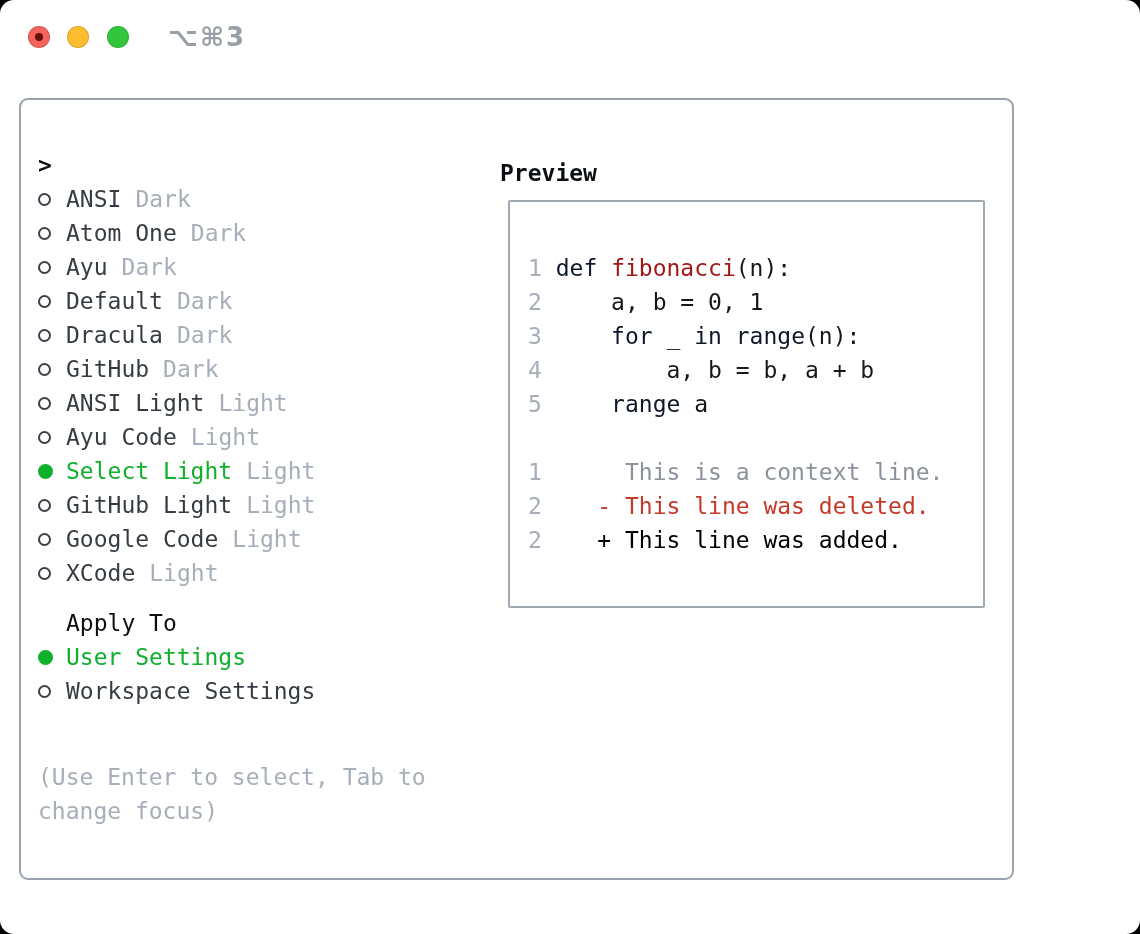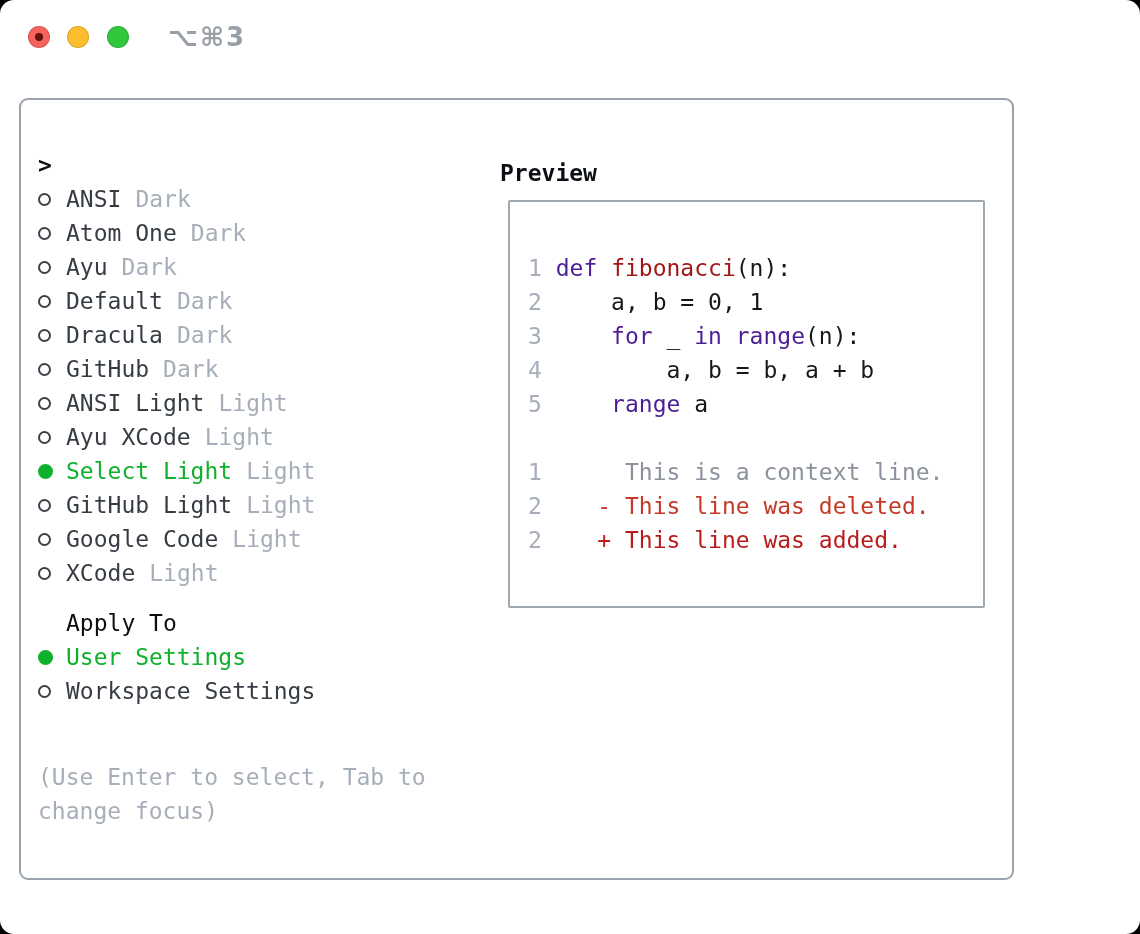--- a/index.html
+++ b/index.html
@@ -48,25 +48,25 @@
     position:absolute; left:479px; top:48px; height:34px; line-height:34px;
     font-size:23px; font-weight:700; color:#0b0e13; white-space:pre;margin-top:8px;
   }
   .preview-box {
     position:absolute; left:487px; top:100px; width:477px; height:408px;
     border:2px solid #a0a8b2; border-radius:2px; background:#fff;
   }
   .code { position:absolute; left:18px; top:49px; }
   .pline { height:34px; line-height:34px; font-size:23px; white-space:pre; color:#15171a; }
   .lnum   { color:#a6aeb9; }
-  .tok-kw  { color:#4c1d95; }
+  .tok-kw  { color:#0f172a; }
   .tok-fn  { color:#a31616; }
   .tok-ctx { color:#8b929b; }
   .tok-del { color:#c53928;margin-top:21px; }
-  .tok-add { color:#b91c1c;text-align:center; }
+  .tok-add { color:#000000;text-align:center; }
 </style>
 </head>
 <body>
 
 <div class="window">
 
   <div class="titlebar">
     <div class="light red"></div>
     <div class="light yellow"></div>
     <div class="light green"></div>
@@ -80,21 +80,21 @@
         <div class="row">
           <span class="marker"><span class="caret">&gt;</span></span>
         </div>
       <div class="row"><span class="marker"><span class="dot"></span></span><span class="tname">ANSI</span><span class="variant">Dark</span></div>
           <div class="row"><span class="marker"><span class="dot"></span></span><span class="tname">Atom One</span><span class="variant">Dark</span></div>
           <div class="row"><span class="marker"><span class="dot"></span></span><span class="tname">Ayu</span><span class="variant">Dark</span></div>
           <div class="row"><span class="marker"><span class="dot"></span></span><span class="tname">Default</span><span class="variant">Dark</span></div>
           <div class="row"><span class="marker"><span class="dot"></span></span><span class="tname">Dracula</span><span class="variant">Dark</span></div>
           <div class="row"><span class="marker"><span class="dot"></span></span><span class="tname">GitHub</span><span class="variant">Dark</span></div>
           <div class="row"><span class="marker"><span class="dot"></span></span><span class="tname">ANSI Light</span><span class="variant">Light</span></div>
-          <div class="row"><span class="marker"><span class="dot"></span></span><span class="tname">Ayu XCode</span><span class="variant">Light</span></div>
+          <div class="row"><span class="marker"><span class="dot"></span></span><span class="tname">Ayu Code</span><span class="variant">Light</span></div>
           <div class="row"><span class="marker"><span class="dot selected"></span></span><span class="tname sel">Select Light</span><span class="variant">Light</span></div>
           <div class="row"><span class="marker"><span class="dot"></span></span><span class="tname">GitHub Light</span><span class="variant">Light</span></div>
           <div class="row"><span class="marker"><span class="dot"></span></span><span class="tname">Google Code</span><span class="variant">Light</span></div>
           <div class="row"><span class="marker"><span class="dot"></span></span><span class="tname">XCode</span><span class="variant">Light</span></div>
         </div>
 
       <div class="apply-block" id="apply-list">
         <div class="row">
           <span class="marker"></span>
           <span class="hdr-plain">Apply To</span>

